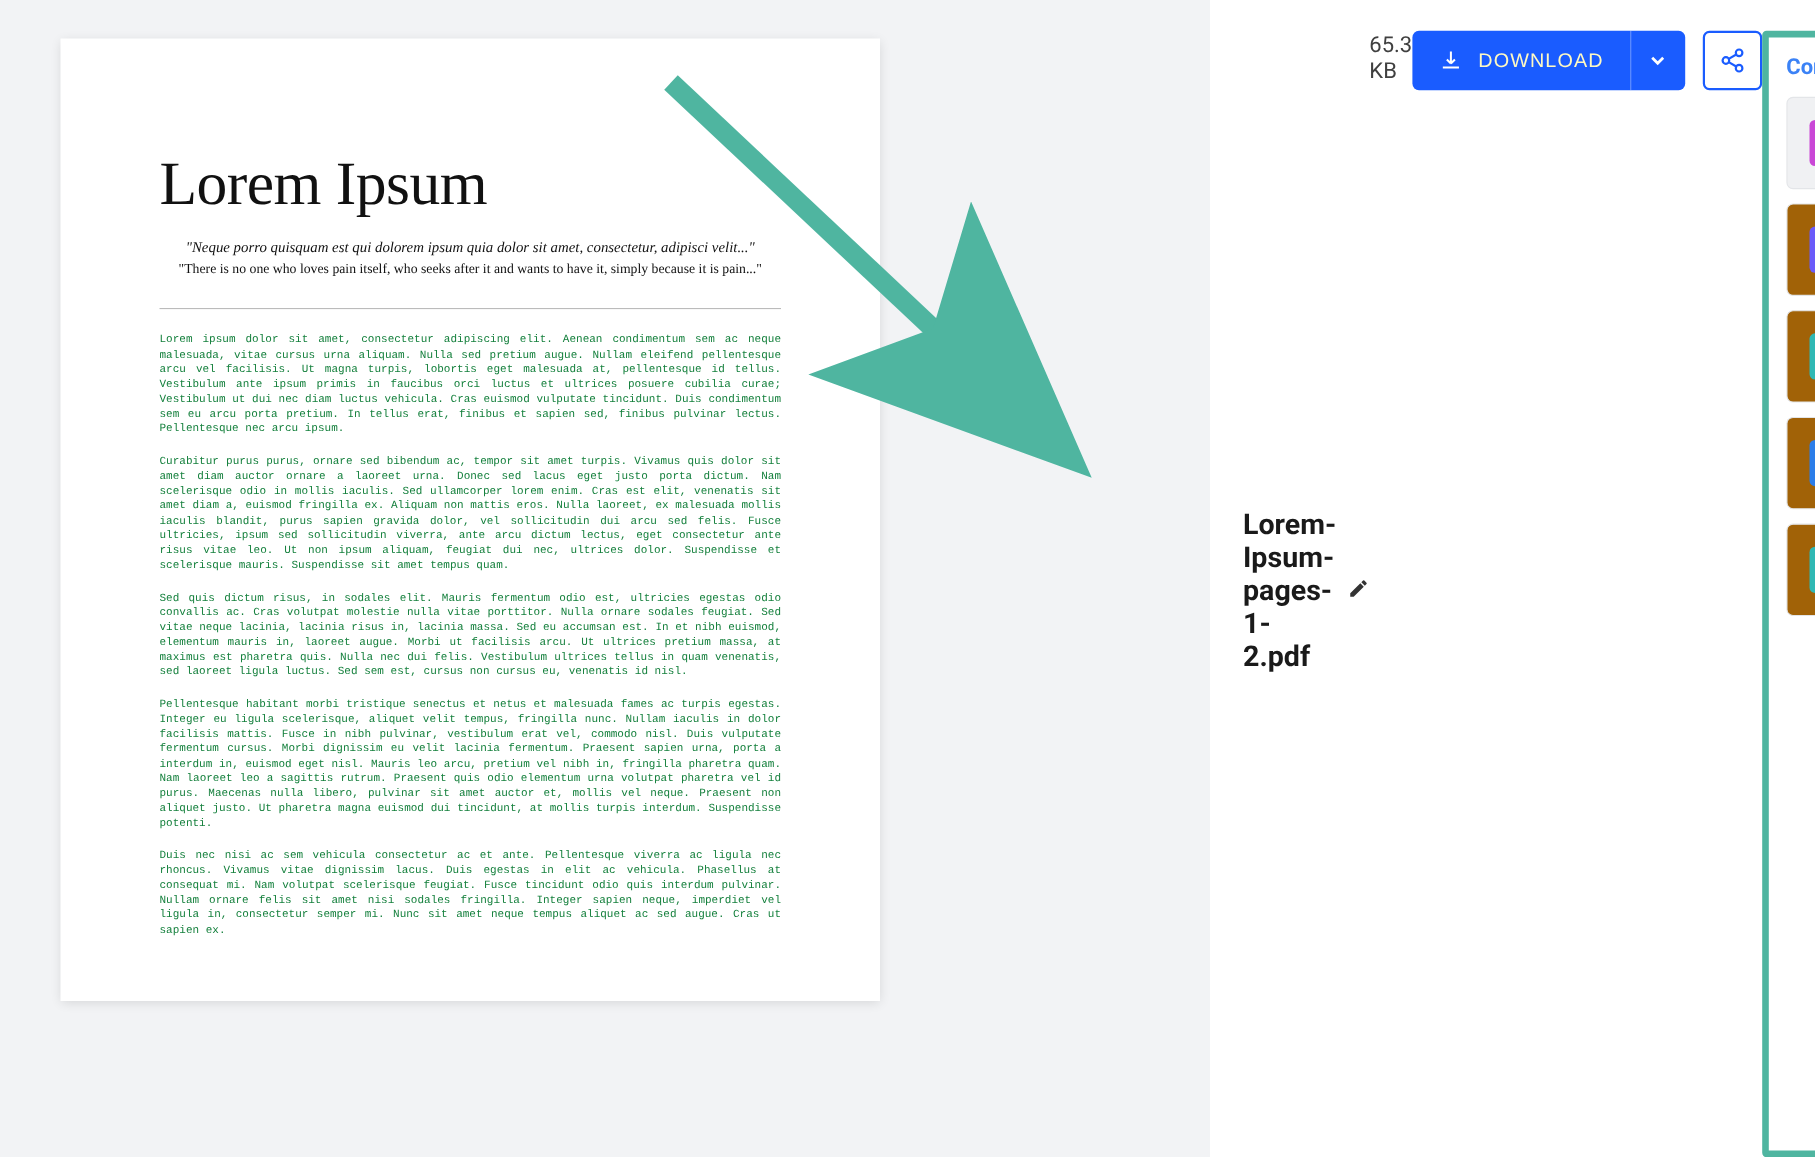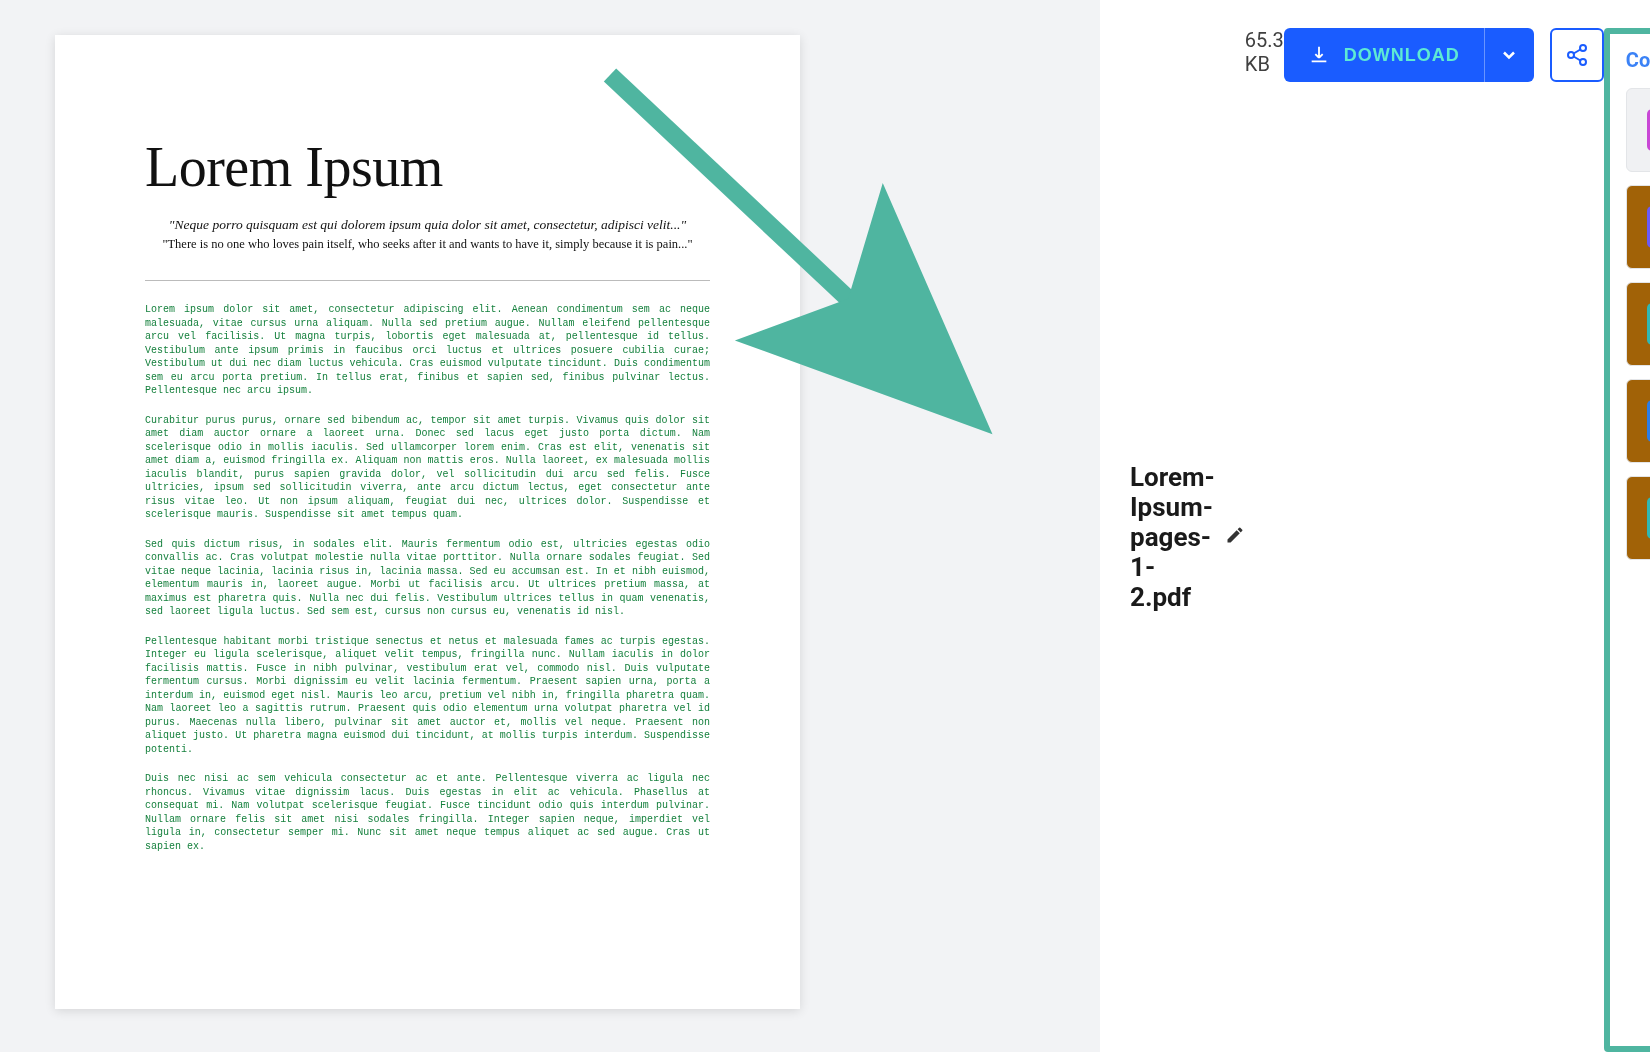--- a/index.html
+++ b/index.html
@@ -12,21 +12,21 @@
   display: flex;
 }
 .left-pane {
   flex: 1;
   padding: 35px 55px;
   position: relative;
 }
 .document {
   background: #fff;
   width: 745px;
-  height: 974px;
+  height: 875px;
   margin: 0;
   box-shadow: 0 2px 10px rgba(0,0,0,0.12);
   padding: 100px 90px 40px 90px;
   font-family: Georgia, 'Times New Roman', serif;
   color: #111;
   overflow: hidden;
 }
 .doc-title {
   font-size: 56px;
   font-weight: 500;
@@ -100,22 +100,22 @@
   background: #1a5cff;
   border-radius: 6px;
   overflow: hidden;
   height: 54px;
 }
 .download-main {
   display: flex;
   align-items: center;
   gap: 14px;
   padding: 0 24px;
-  color: #5eead4;
-  font-weight: 700;
+  color: #fef9c3;
+  font-weight: 400;
   font-size: 18px;
   letter-spacing: 1px;
   cursor: pointer;
   border: none;
   background: transparent;
 }
 .download-caret {
   width: 50px;
   display: flex;
   align-items: center;

